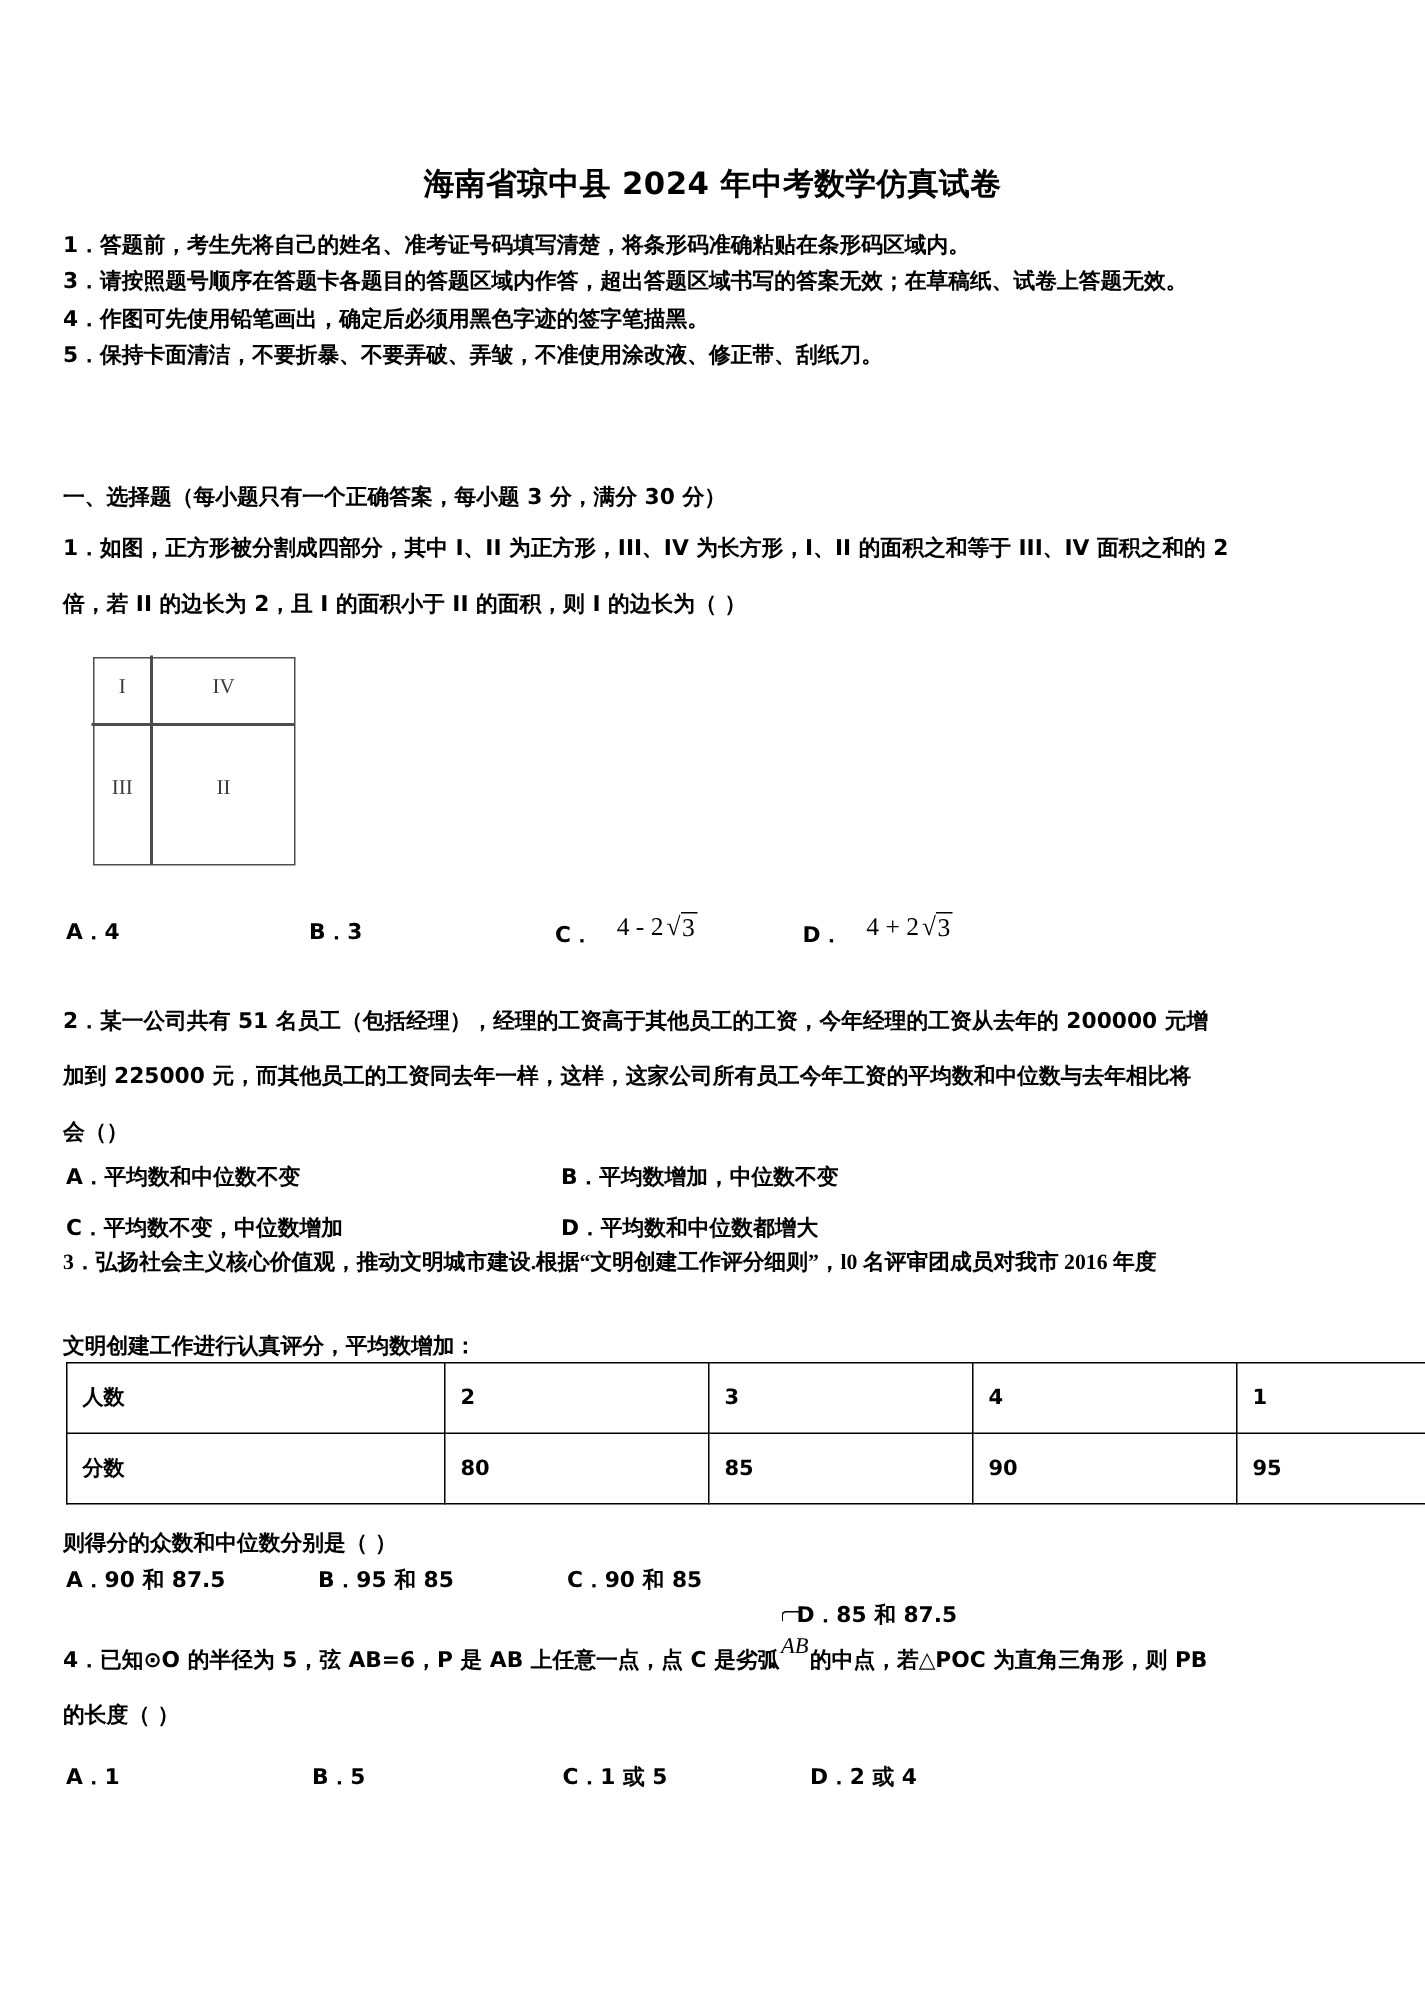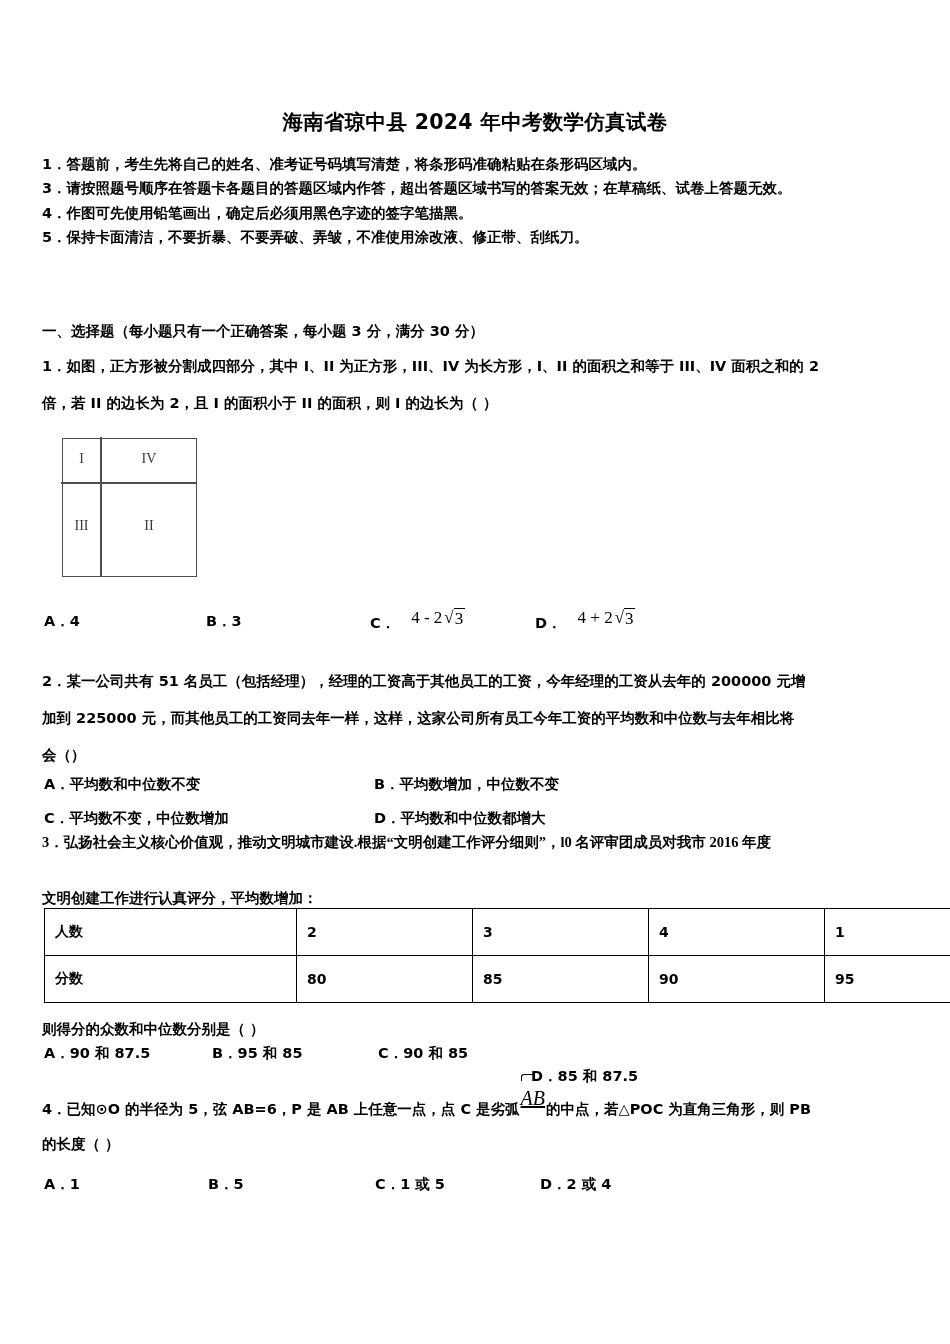--- a/index.html
+++ b/index.html
@@ -171,24 +171,23 @@
   .q3table td.c0 { width: 231px; }
   .q3table td.cx { width: 155px; }
 
   
   .arc-ab {
     display: inline-block;
     position: relative;
     font-family: "Liberation Serif", "DejaVu Serif", serif;
     font-style: italic;
     font-weight: normal;
-    font-size: 20px;
+    font-size: 15px;
     top: -9px;
     padding: 0 1px;
-    text-decoration: underline;
   }
   .arc-ab .arc-cap {
     position: absolute;
     left: 1px;
     top: -6px;
     width: 12px;
     height: 6px;
     border-top: 1.3px solid #000;
     border-left: 1.3px solid #000;
     border-top-left-radius: 3px;

